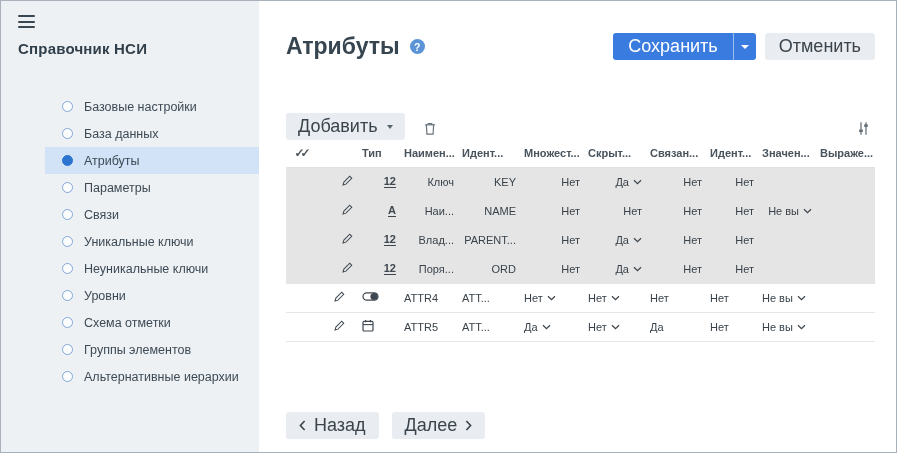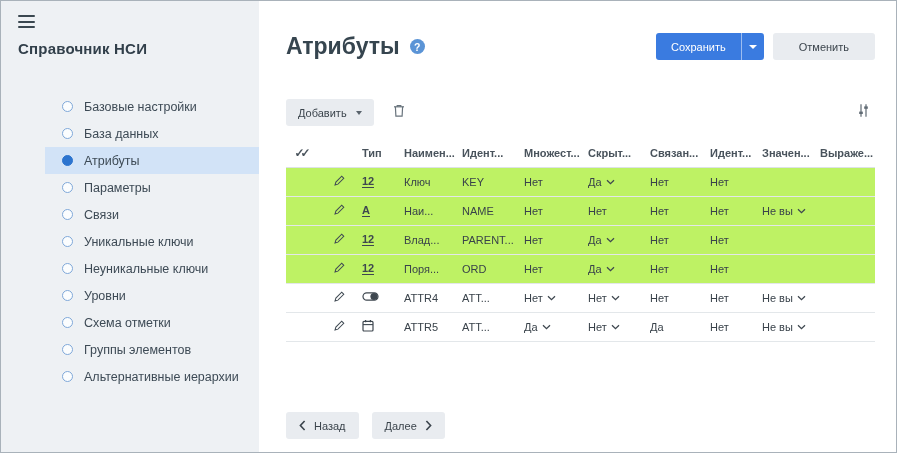--- a/index.html
+++ b/index.html
@@ -52,58 +52,58 @@
   .help-icon {
     width: 15px; height: 15px; border-radius: 50%;
     background: #5b94d6; color: #fff;
     font-size: 10.5px; font-weight: bold;
     display: flex; align-items: center; justify-content: center;
     margin-left: 10px; cursor: pointer;
   }
   .header-actions { margin-left: auto; display: flex; align-items: center; gap: 9px; }
   .btn {
     height: 27px; border: none; border-radius: 3px;
-    font-family: inherit; font-size: 11px; cursor: pointer;
+    font-family: inherit; font-size: 18px; cursor: pointer;
     display: inline-flex; align-items: center; white-space: nowrap;
   }
   .btn-primary { background: #3a7be0; color: #fff; }
   .split { display: flex; }
   .save-btn { padding: 0 15px; border-radius: 3px 0 0 3px; }
   .save-caret-btn { padding: 0 7px; border-radius: 0 3px 3px 0; border-left: 1px solid rgba(255,255,255,.5); }
   .btn-secondary { background: #e9ecf0; color: #3b444c; }
-  .cancel-btn { padding: 0 26px; }
+  .cancel-btn { padding: 0 14px; }
   .caret-down {
     width: 0; height: 0;
     border-left: 4px solid transparent; border-right: 4px solid transparent;
     border-top: 4.5px solid #fff;
     display: inline-block;
   }
   .add-btn { padding: 0 12px; gap: 9px; }
   .add-btn .caret-down { border-top-color: #59636c; border-left-width: 3.5px; border-right-width: 3.5px; border-top-width: 4px; }
 
   
-  .toolbar { position: absolute; left: 27px; right: 21px; top: 98px; height: 27px; display: flex; align-items: flex-start; }
+  .toolbar { position: absolute; left: 27px; right: 21px; top: 112px; height: 27px; display: flex; align-items: flex-end; }
   .icon-btn { background: none; border: none; cursor: pointer; display: inline-flex; align-items: center; padding: 4px; }
   .trash-btn { margin-left: 14px; }
   .filter-btn { margin-left: auto; }
 
   
   .table-wrap { position: absolute; left: 27px; right: 21px; top: 138px; }
   table { width: 100%; border-collapse: collapse; table-layout: fixed; }
   th {
     height: 28px; font-size: 11px; font-weight: bold; color: #49535c;
     text-align: left; padding: 0 4px; white-space: nowrap; overflow: hidden;
     border-bottom: 1px solid #dde2e6;
   }
   td {
     height: 29px; font-size: 11px; color: #39424a;
     padding: 0 4px; white-space: nowrap; overflow: hidden;
     border-bottom: 1px solid #e3e7ea;
   }
-  tr.hl td { background: #bef264; }
+  tr.hl td { background: #e5e5e5; text-align: right; }
   td.c, th.c { text-align: center; }
   .type-glyph {
     font-size: 11px; font-weight: bold; color: #3e474f;
     border-bottom: 1.2px solid #3e474f; line-height: 1.15; display: inline-block;
   }
   .chev { margin-left: 4px; vertical-align: 1px; }
   .selectall { font-size: 12px; font-weight: bold; color: #49535c; letter-spacing: -4px; padding-right: 5px; }
 
   
   .pager { position: absolute; left: 27px; bottom: 13px; display: flex; gap: 13px; }

